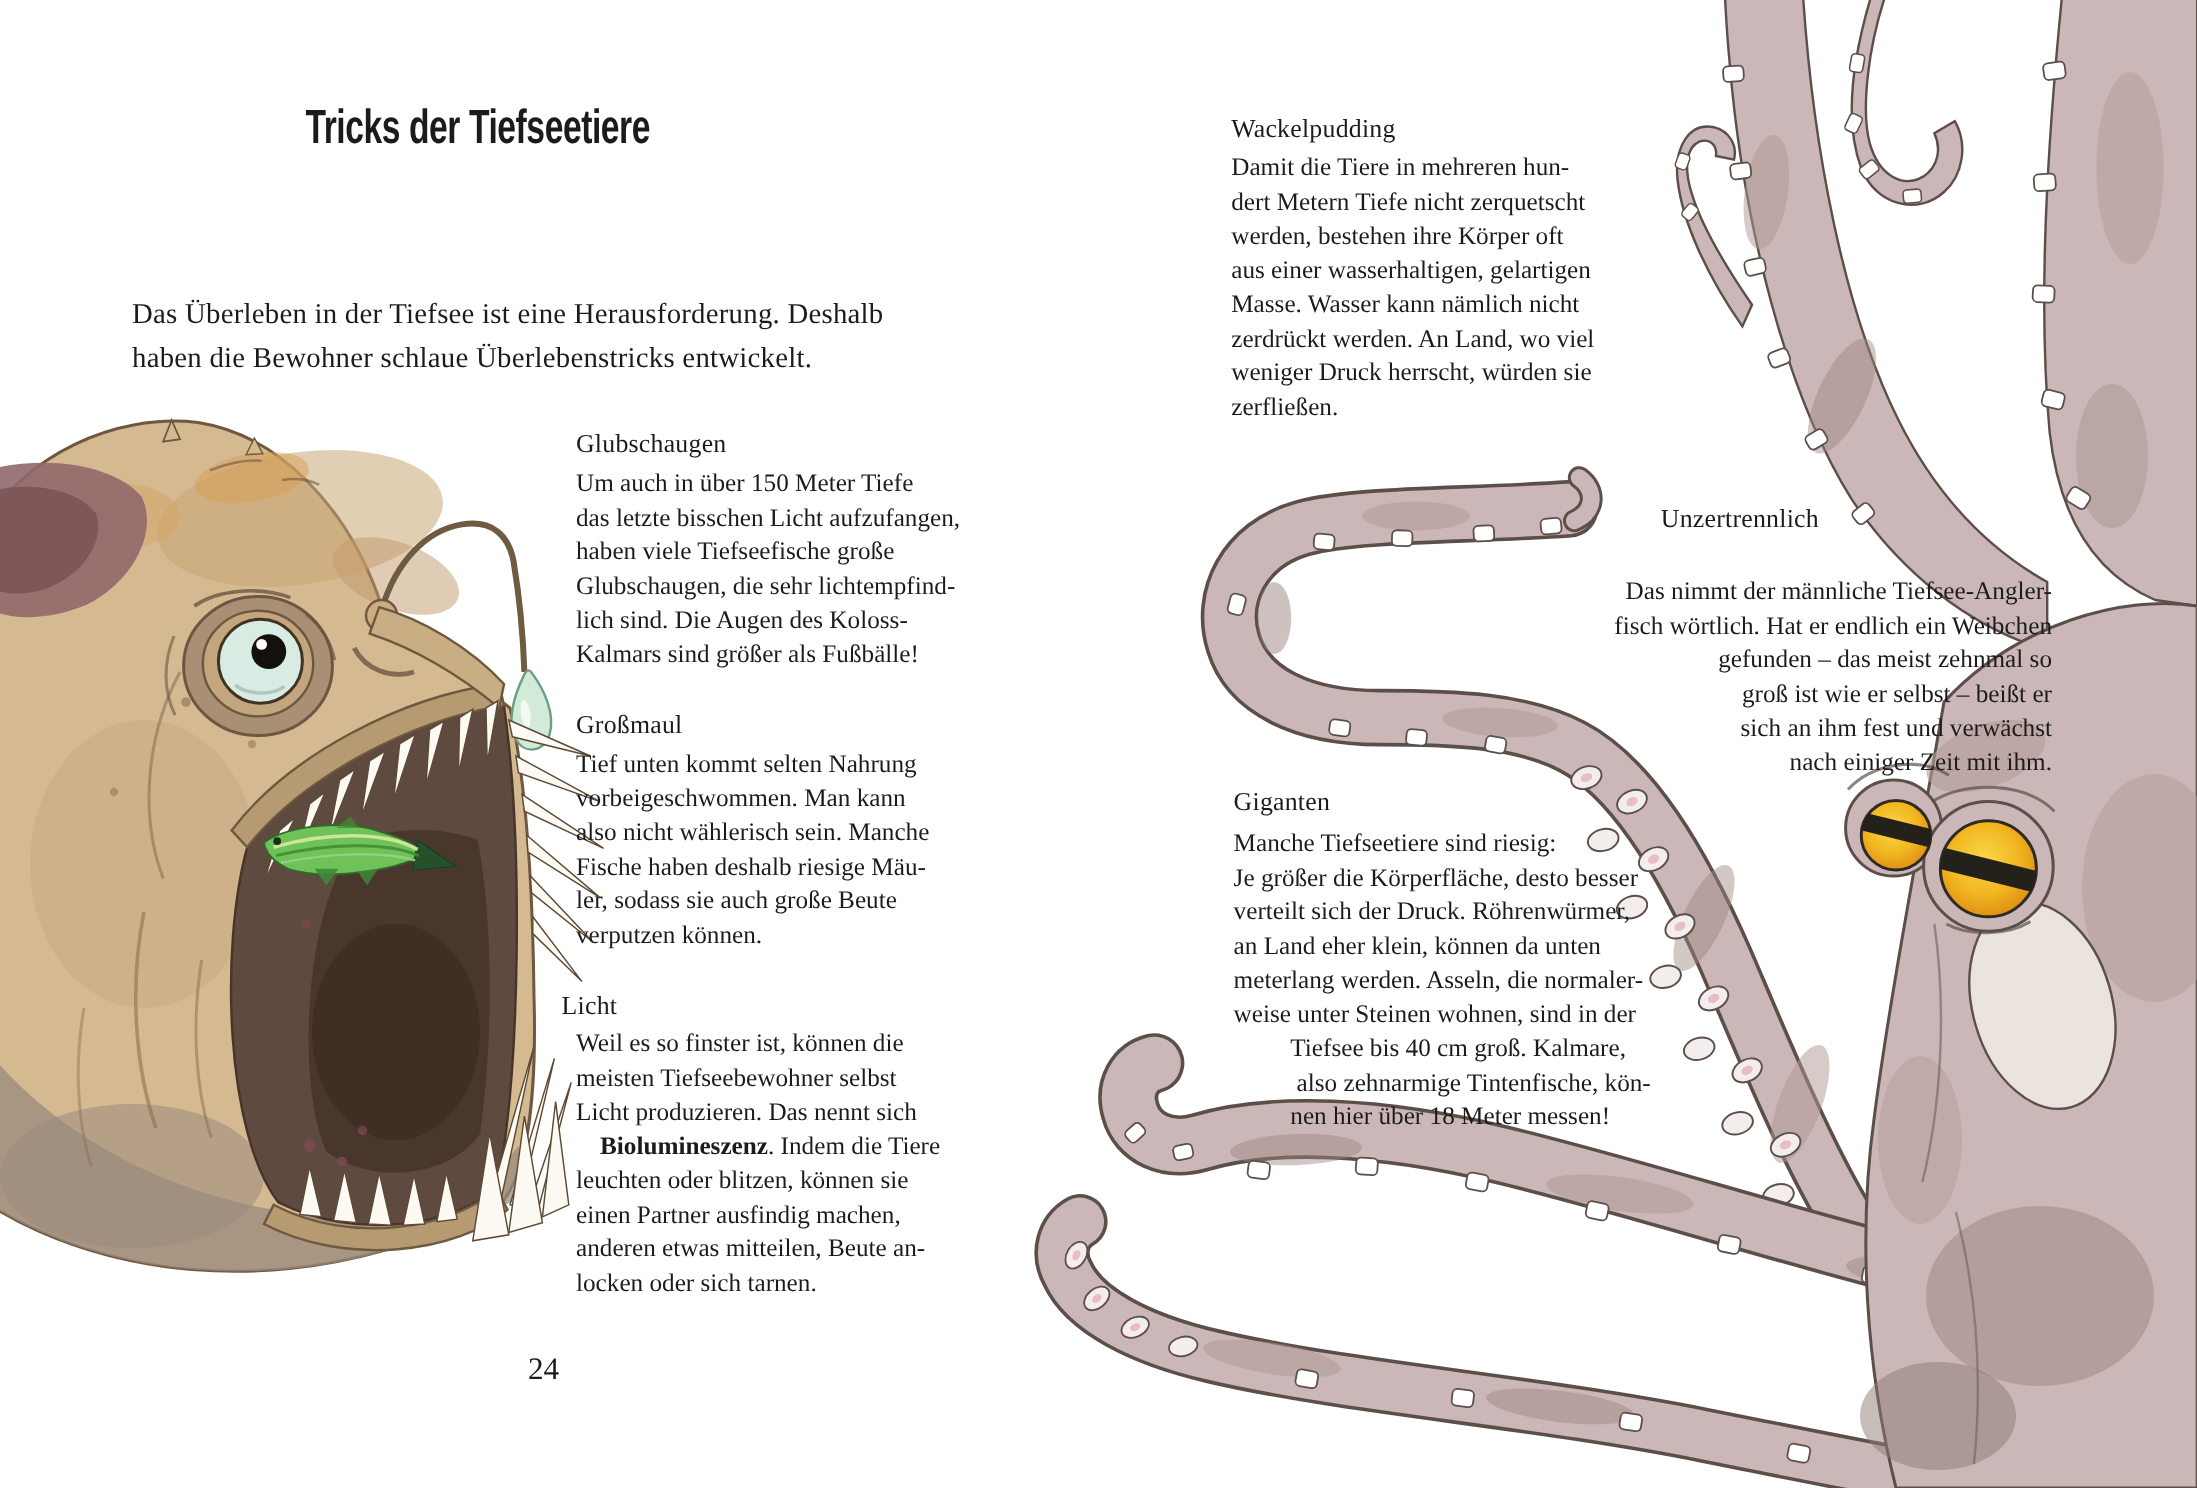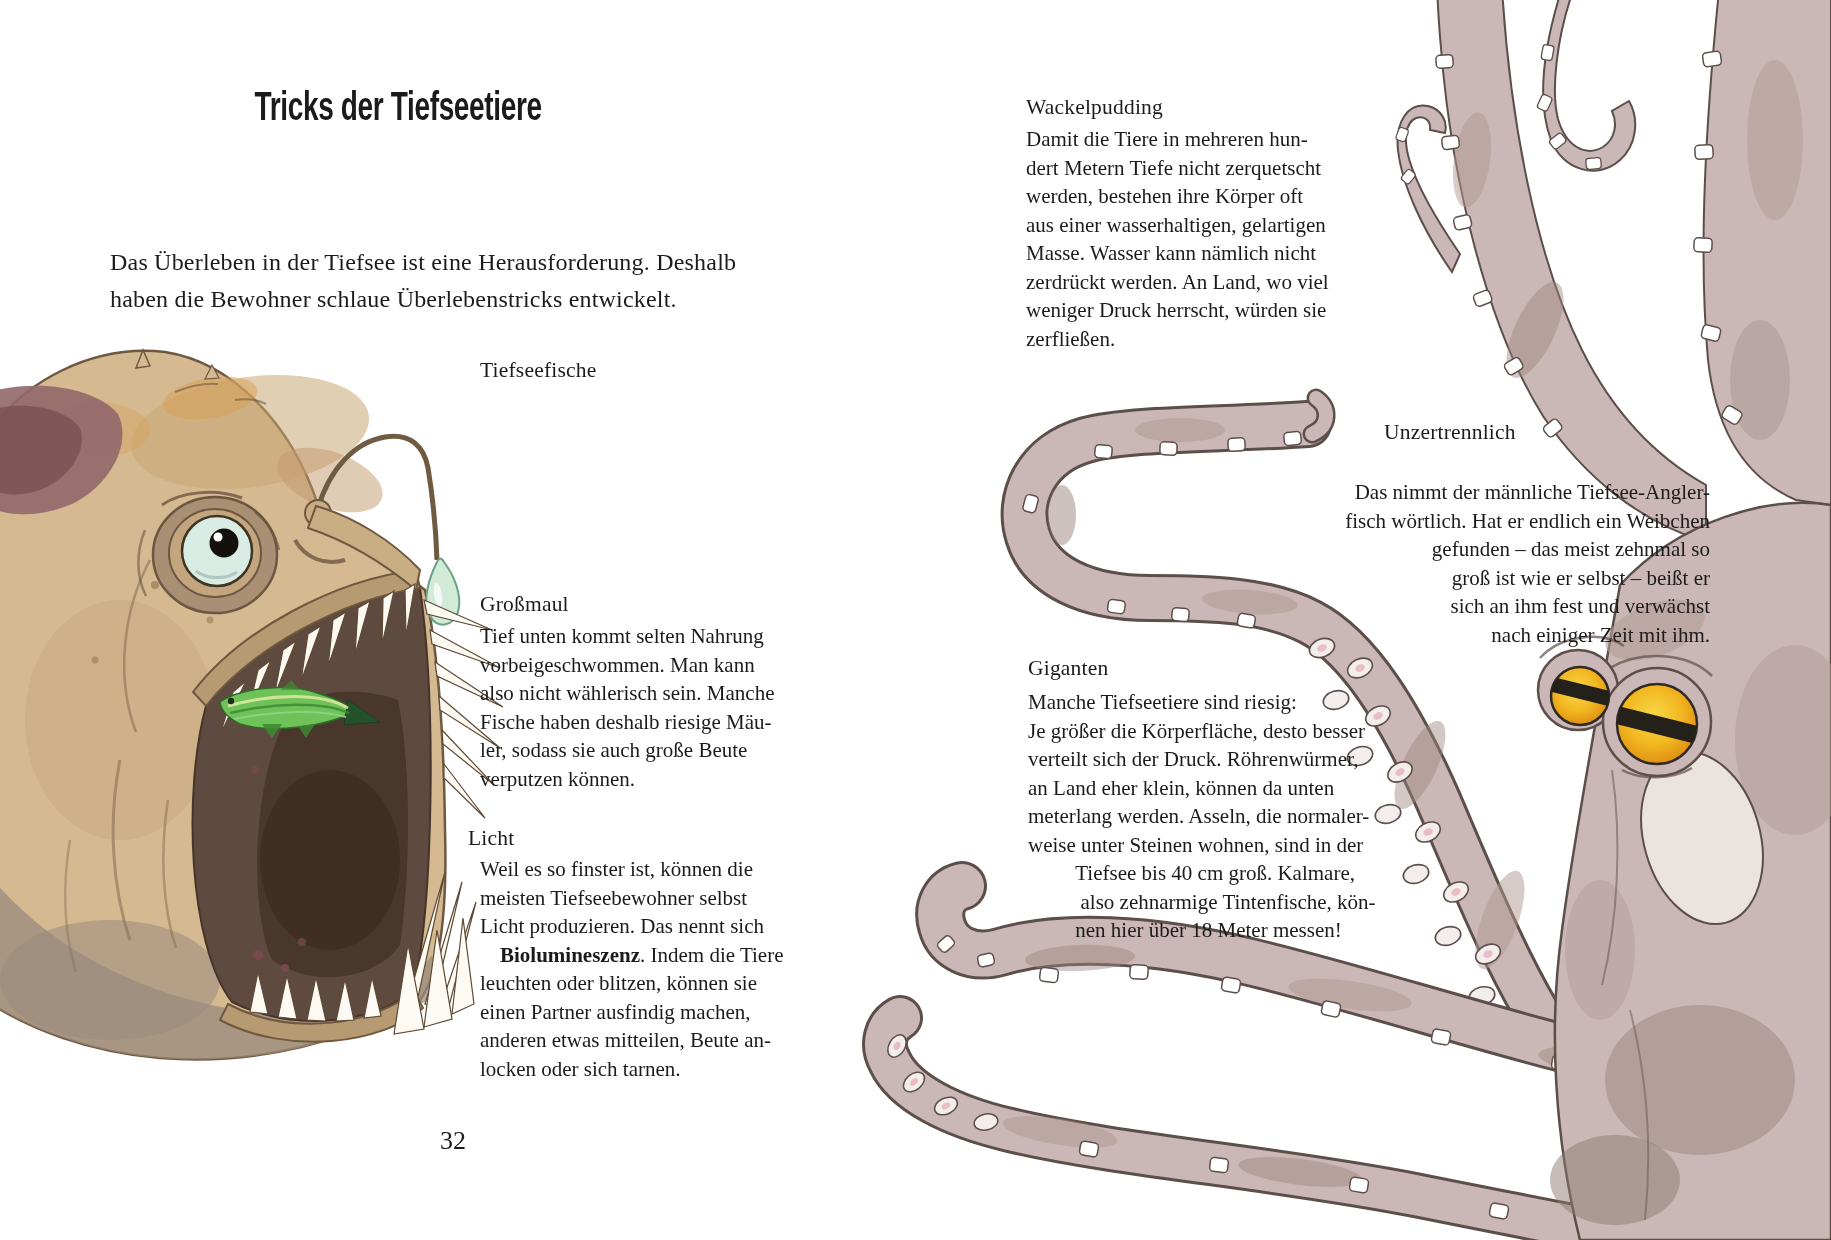--- a/index.html
+++ b/index.html
@@ -342,41 +342,47 @@
     </g>
   </svg>
 
   <div class="abs title-wrap" style="left:128px;top:84px">
     <span class="title title-inner">Tricks der Tiefseetiere</span>
   </div>
 
   <div class="abs intro" style="left:110px;top:244px">Das Überleben in der Tiefsee ist eine Herausforderung. Deshalb
 haben die Bewohner schlaue Überlebenstricks entwickelt.</div>
 
-  <div class="abs sec-h" style="left:480px;top:358px">Tiefseefische</div>
+  <div class="abs sec-h" style="left:480px;top:358px">Glubschaugen</div>
+  <div class="abs sec-b" style="left:480px;top:388px;width:350px">Um auch in über 150 Meter Tiefe
+das letzte bisschen Licht aufzufangen,
+haben viele Tiefseefische große
+Glubschaugen, die sehr lichtempfind-
+lich sind. Die Augen des Koloss-
+Kalmars sind größer als Fußbälle!</div>
 
   <div class="abs sec-h" style="left:480px;top:592px">Großmaul</div>
   <div class="abs sec-b" style="left:480px;top:622px;width:350px">Tief unten kommt selten Nahrung
 vorbeigeschwommen. Man kann
 also nicht wählerisch sein. Manche
 Fische haben deshalb riesige Mäu-
 ler, sodass sie auch große Beute
 verputzen können.</div>
 
   <div class="abs sec-h" style="left:468px;top:826px">Licht</div>
   <div class="abs sec-b" style="left:480px;top:855px;width:350px"><span>Weil es so finster ist, können die
 meisten Tiefseebewohner selbst
 Licht produzieren. Das nennt sich
 </span><span class="boldterm">Biolumineszenz</span><span>. Indem die Tiere
 leuchten oder blitzen, können sie
 einen Partner ausfindig machen,
 anderen etwas mitteilen, Beute an-
 locken oder sich tarnen.</span></div>
 
-  <div class="abs pagenum" style="left:440px;top:1126px">32</div>
+  <div class="abs pagenum" style="left:440px;top:1126px">24</div>
 
   <div class="abs sec-h" style="left:1026px;top:95px">Wackelpudding</div>
   <div class="abs sec-b" style="left:1026px;top:125px;width:350px">Damit die Tiere in mehreren hun-
 dert Metern Tiefe nicht zerquetscht
 werden, bestehen ihre Körper oft
 aus einer wasserhaltigen, gelartigen
 Masse. Wasser kann nämlich nicht
 zerdrückt werden. An Land, wo viel
 weniger Druck herrscht, würden sie
 zerfließen.</div>

